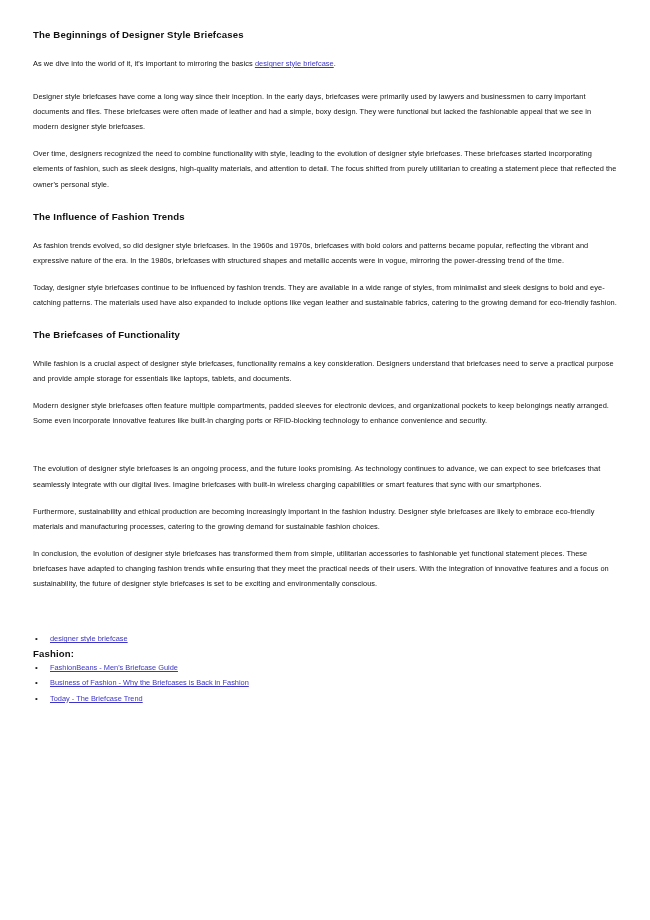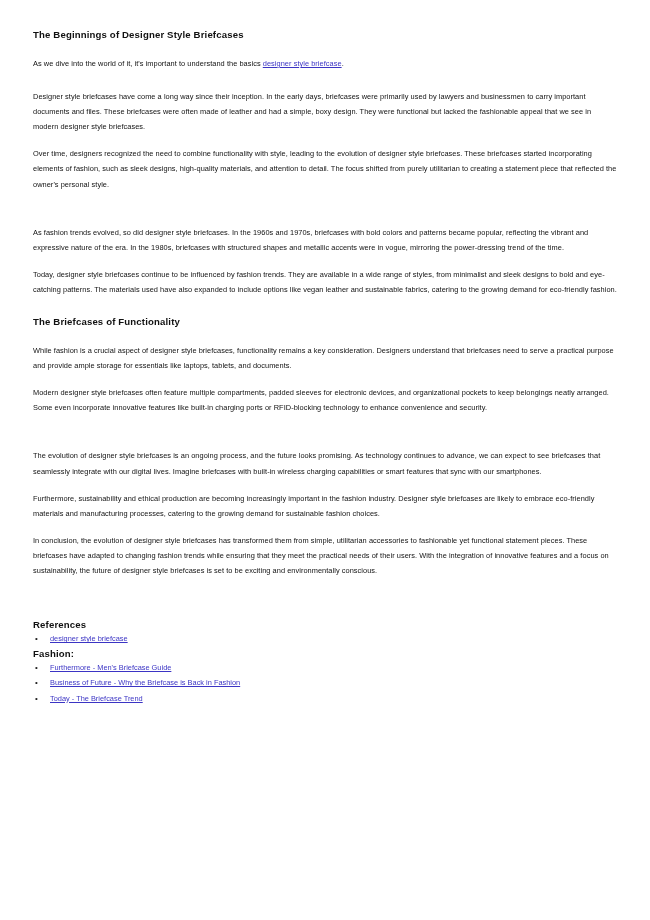--- a/index.html
+++ b/index.html
@@ -86,30 +86,31 @@
 </style>
 </head>
 <body>
 
 <div class="page">
   <div class="doc">
 
     <h2 class="section-heading">The Beginnings of Designer Style Briefcases</h2>
     <div class="gap-h-after"></div>
 
-    <p class="body-text"><span>As we dive into the world of it, it's important to understand the basics </span><a class="inline-link" href="#">designer style briefcase</a><span>.</span></p>
+    <p class="body-text"><span>As we dive into the world of it, it's important to mirroring the basics </span><a class="inline-link" href="#">designer style briefcase</a><span>.</span></p>
 
     <div class="gap-intro"></div>
 
     <p class="body-text">Designer style briefcases have come a long way since their inception. In the early days, briefcases were primarily used by lawyers and businessmen to carry important documents and files. These briefcases were often made of leather and had a simple, boxy design. They were functional but lacked the fashionable appeal that we see in modern designer style briefcases.</p>
     <div class="gap-para"></div>
     <p class="body-text">Over time, designers recognized the need to combine functionality with style, leading to the evolution of designer style briefcases. These briefcases started incorporating elements of fashion, such as sleek designs, high-quality materials, and attention to detail. The focus shifted from purely utilitarian to creating a statement piece that reflected the owner's personal style.</p>
 
     <div class="gap-h-before"></div>
 
+    <h2 class="section-heading">The Influence of Fashion Trends</h2>
     <div class="gap-h-after"></div>
     <p class="body-text">As fashion trends evolved, so did designer style briefcases. In the 1960s and 1970s, briefcases with bold colors and patterns became popular, reflecting the vibrant and expressive nature of the era. In the 1980s, briefcases with structured shapes and metallic accents were in vogue, mirroring the power-dressing trend of the time.</p>
     <div class="gap-para"></div>
     <p class="body-text">Today, designer style briefcases continue to be influenced by fashion trends. They are available in a wide range of styles, from minimalist and sleek designs to bold and eye-catching patterns. The materials used have also expanded to include options like vegan leather and sustainable fabrics, catering to the growing demand for eco-friendly fashion.</p>
 
     <div class="gap-h-before"></div>
 
     <h2 class="section-heading">The Briefcases of Functionality</h2>
     <div class="gap-h-after"></div>
     <p class="body-text">While fashion is a crucial aspect of designer style briefcases, functionality remains a key consideration. Designers understand that briefcases need to serve a practical purpose and provide ample storage for essentials like laptops, tablets, and documents.</p>
@@ -119,41 +120,40 @@
     <div class="gap-h-before"></div>
 
     <div class="gap-h-after"></div>
     <p class="body-text">The evolution of designer style briefcases is an ongoing process, and the future looks promising. As technology continues to advance, we can expect to see briefcases that seamlessly integrate with our digital lives. Imagine briefcases with built-in wireless charging capabilities or smart features that sync with our smartphones.</p>
     <div class="gap-para"></div>
     <p class="body-text">Furthermore, sustainability and ethical production are becoming increasingly important in the fashion industry. Designer style briefcases are likely to embrace eco-friendly materials and manufacturing processes, catering to the growing demand for sustainable fashion choices.</p>
     <div class="gap-para"></div>
     <p class="body-text">In conclusion, the evolution of designer style briefcases has transformed them from simple, utilitarian accessories to fashionable yet functional statement pieces. These briefcases have adapted to changing fashion trends while ensuring that they meet the practical needs of their users. With the integration of innovative features and a focus on sustainability, the future of designer style briefcases is set to be exciting and environmentally conscious.</p>
 
     <div class="references-block">
-      <h2 class="section-heading">References</h2>
 
       <ul class="link-list references-list">
         <li>
           <span class="bullet">•</span>
           <a class="list-link" href="#">designer style briefcase</a>
         </li>
       </ul>
     </div>
 
     <div>
       <h2 class="section-heading sources-heading">Fashion:</h2>
 
       <ul class="link-list sources-list">
         <li>
           <span class="bullet">•</span>
-          <a class="list-link" href="#">Furthermore - Men's Briefcase Guide</a>
+          <a class="list-link" href="#">FashionBeans - Men's Briefcase Guide</a>
         </li>
         <li>
           <span class="bullet">•</span>
-          <a class="list-link" href="#">Business of Future - Why the Briefcase is Back in Fashion</a>
+          <a class="list-link" href="#">Business of Fashion - Why the Briefcases is Back in Fashion</a>
         </li>
         <li>
           <span class="bullet">•</span>
           <a class="list-link" href="#">Today - The Briefcase Trend</a>
         </li>
       </ul>
     </div>
 
   </div>
 </div>

